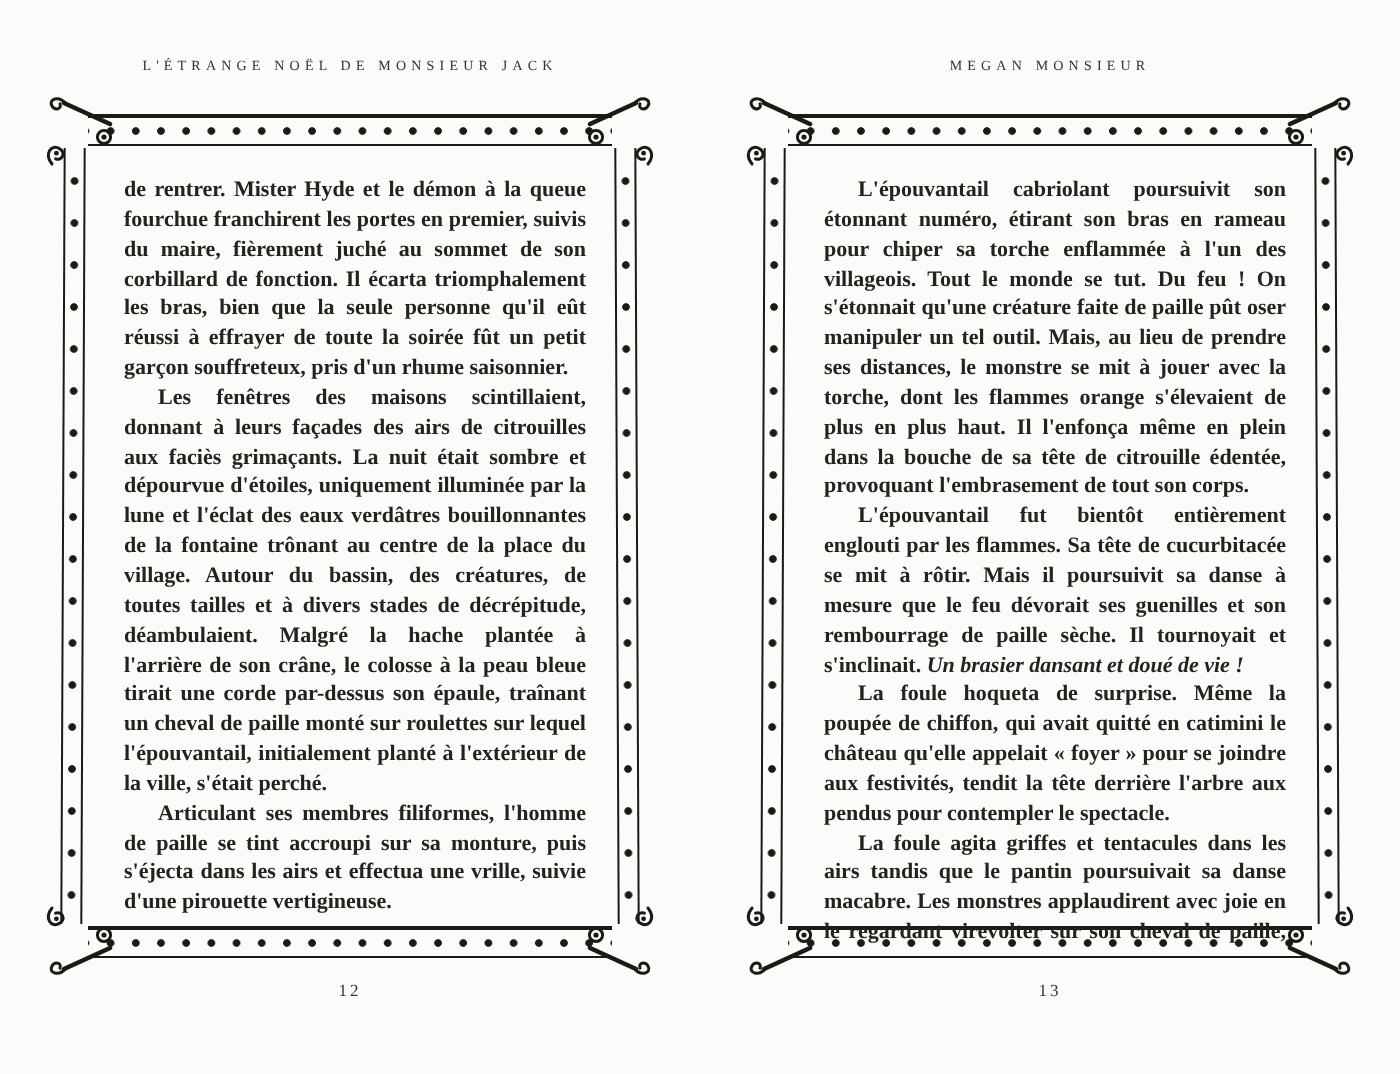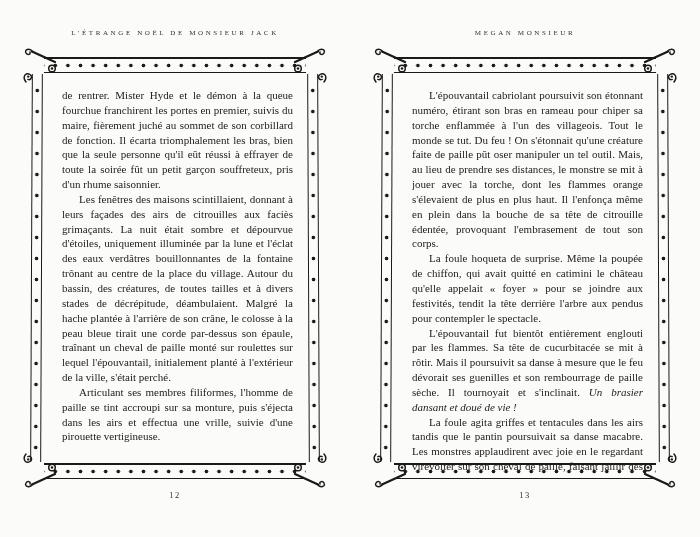--- a/index.html
+++ b/index.html
@@ -79,21 +79,21 @@
     left: 62px; right: 57px;
     top: 88px; bottom: 62px;
     overflow: hidden;
     font-size: 11px;
     line-height: 14.85px;
     text-align: justify;
     hyphens: auto;
     -webkit-hyphens: auto;
     color: #24211e;
   }
-  .text-block p.para { margin: 0; }
+  .text-block p.para { margin: 0; font-weight: bold; }
   .text-block p.para.indent { text-indent: 1.55em; }
   .italic { font-style: italic; }
 
   .page-number {
     position: absolute;
     bottom: 37px; left: 0; right: 0;
     text-align: center;
     font-size: 8.5px;
     letter-spacing: 1.5px;
     color: #343230;
@@ -164,20 +164,20 @@
         </svg>
       <svg class="corner corner-bl" viewBox="0 0 38 38">
           <use href="#flourish"></use>
         </svg>
       <svg class="corner corner-br" viewBox="0 0 38 38">
           <use href="#flourish"></use>
         </svg>
     </div>
     <div class="text-block" lang="fr">
         <p class="para indent"><span>L'épouvantail cabriolant poursuivit son étonnant numéro, étirant son bras en rameau pour chiper sa torche enflammée à l'un des villageois. Tout le monde se tut. Du feu ! On s'étonnait qu'une créature faite de paille pût oser manipuler un tel outil. Mais, au lieu de prendre ses distances, le monstre se mit à jouer avec la torche, dont les flammes orange s'élevaient de plus en plus haut. Il l'enfonça même en plein dans la bouche de sa tête de citrouille édentée, provoquant l'embrasement de tout son corps.</span></p>
+        <p class="para indent"><span>L'épouvantail fut bientôt entièrement englouti par les flammes. Sa tête de cucurbitacée se mit à rôtir. Mais il poursuivit sa danse à mesure que le feu dévorait ses guenilles et son rembourrage de paille sèche. Il tournoyait et s'inclinait. </span><span class="italic">Un brasier dansant et doué de vie !</span></p>
         <p class="para indent"><span>La foule hoqueta de surprise. Même la poupée de chiffon, qui avait quitté en catimini le château qu'elle appelait « foyer » pour se joindre aux festivités, tendit la tête derrière l'arbre aux pendus pour contempler le spectacle.</span></p>
-        <p class="para indent"><span>L'épouvantail fut bientôt entièrement englouti par les flammes. Sa tête de cucurbitacée se mit à rôtir. Mais il poursuivit sa danse à mesure que le feu dévorait ses guenilles et son rembourrage de paille sèche. Il tournoyait et s'inclinait. </span><span class="italic">Un brasier dansant et doué de vie !</span></p>
         <p class="para indent"><span>La foule agita griffes et tentacules dans les airs tandis que le pantin poursuivait sa danse macabre. Les monstres applaudirent avec joie en le regardant virevolter sur son cheval de paille, faisant jaillir des étincelles.</span></p>
       </div>
     <div class="page-number">13</div>
   </div>
 
 </div>
 
 </body></html>

